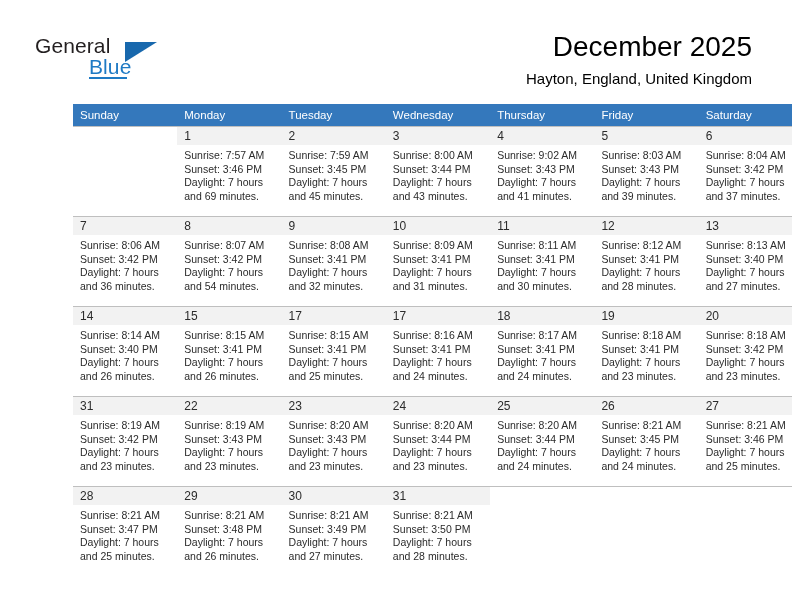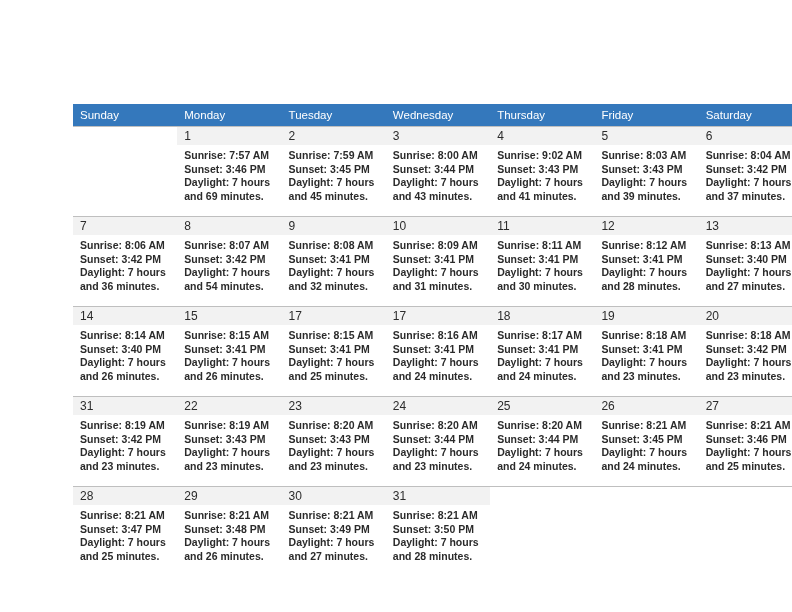--- a/index.html
+++ b/index.html
@@ -140,31 +140,45 @@
     color: #2b2b2b;
   }
   .cell-empty .daynum-bar {
     background: #ffffff;
   }
   .details {
     padding: 4px 4px 0 7px;
     font-size: 10.5px;
     line-height: 13.5px;
     color: #2b2b2b;
-    font-weight: bold;
   }
   .details div {
     white-space: nowrap;
   }
 </style>
 </head>
 <body>
 
 <div class="page">
 
+  <div class="header">
+
+    <div class="logo">
+      <span class="logo-general">General</span>
+      <span class="logo-triangle"></span>
+      <span class="logo-underline"></span>
+      <span class="logo-blue">Blue</span>
+    </div>
+
+    <div class="title-block">
+      <div class="month-title">December 2025</div>
+      <div class="location">Hayton, England, United Kingdom</div>
+    </div>
+
+  </div>
 
   <table class="calendar">
     <thead>
       <tr>
         <th>Sunday</th>
         <th>Monday</th>
         <th>Tuesday</th>
         <th>Wednesday</th>
         <th>Thursday</th>
         <th>Friday</th>

